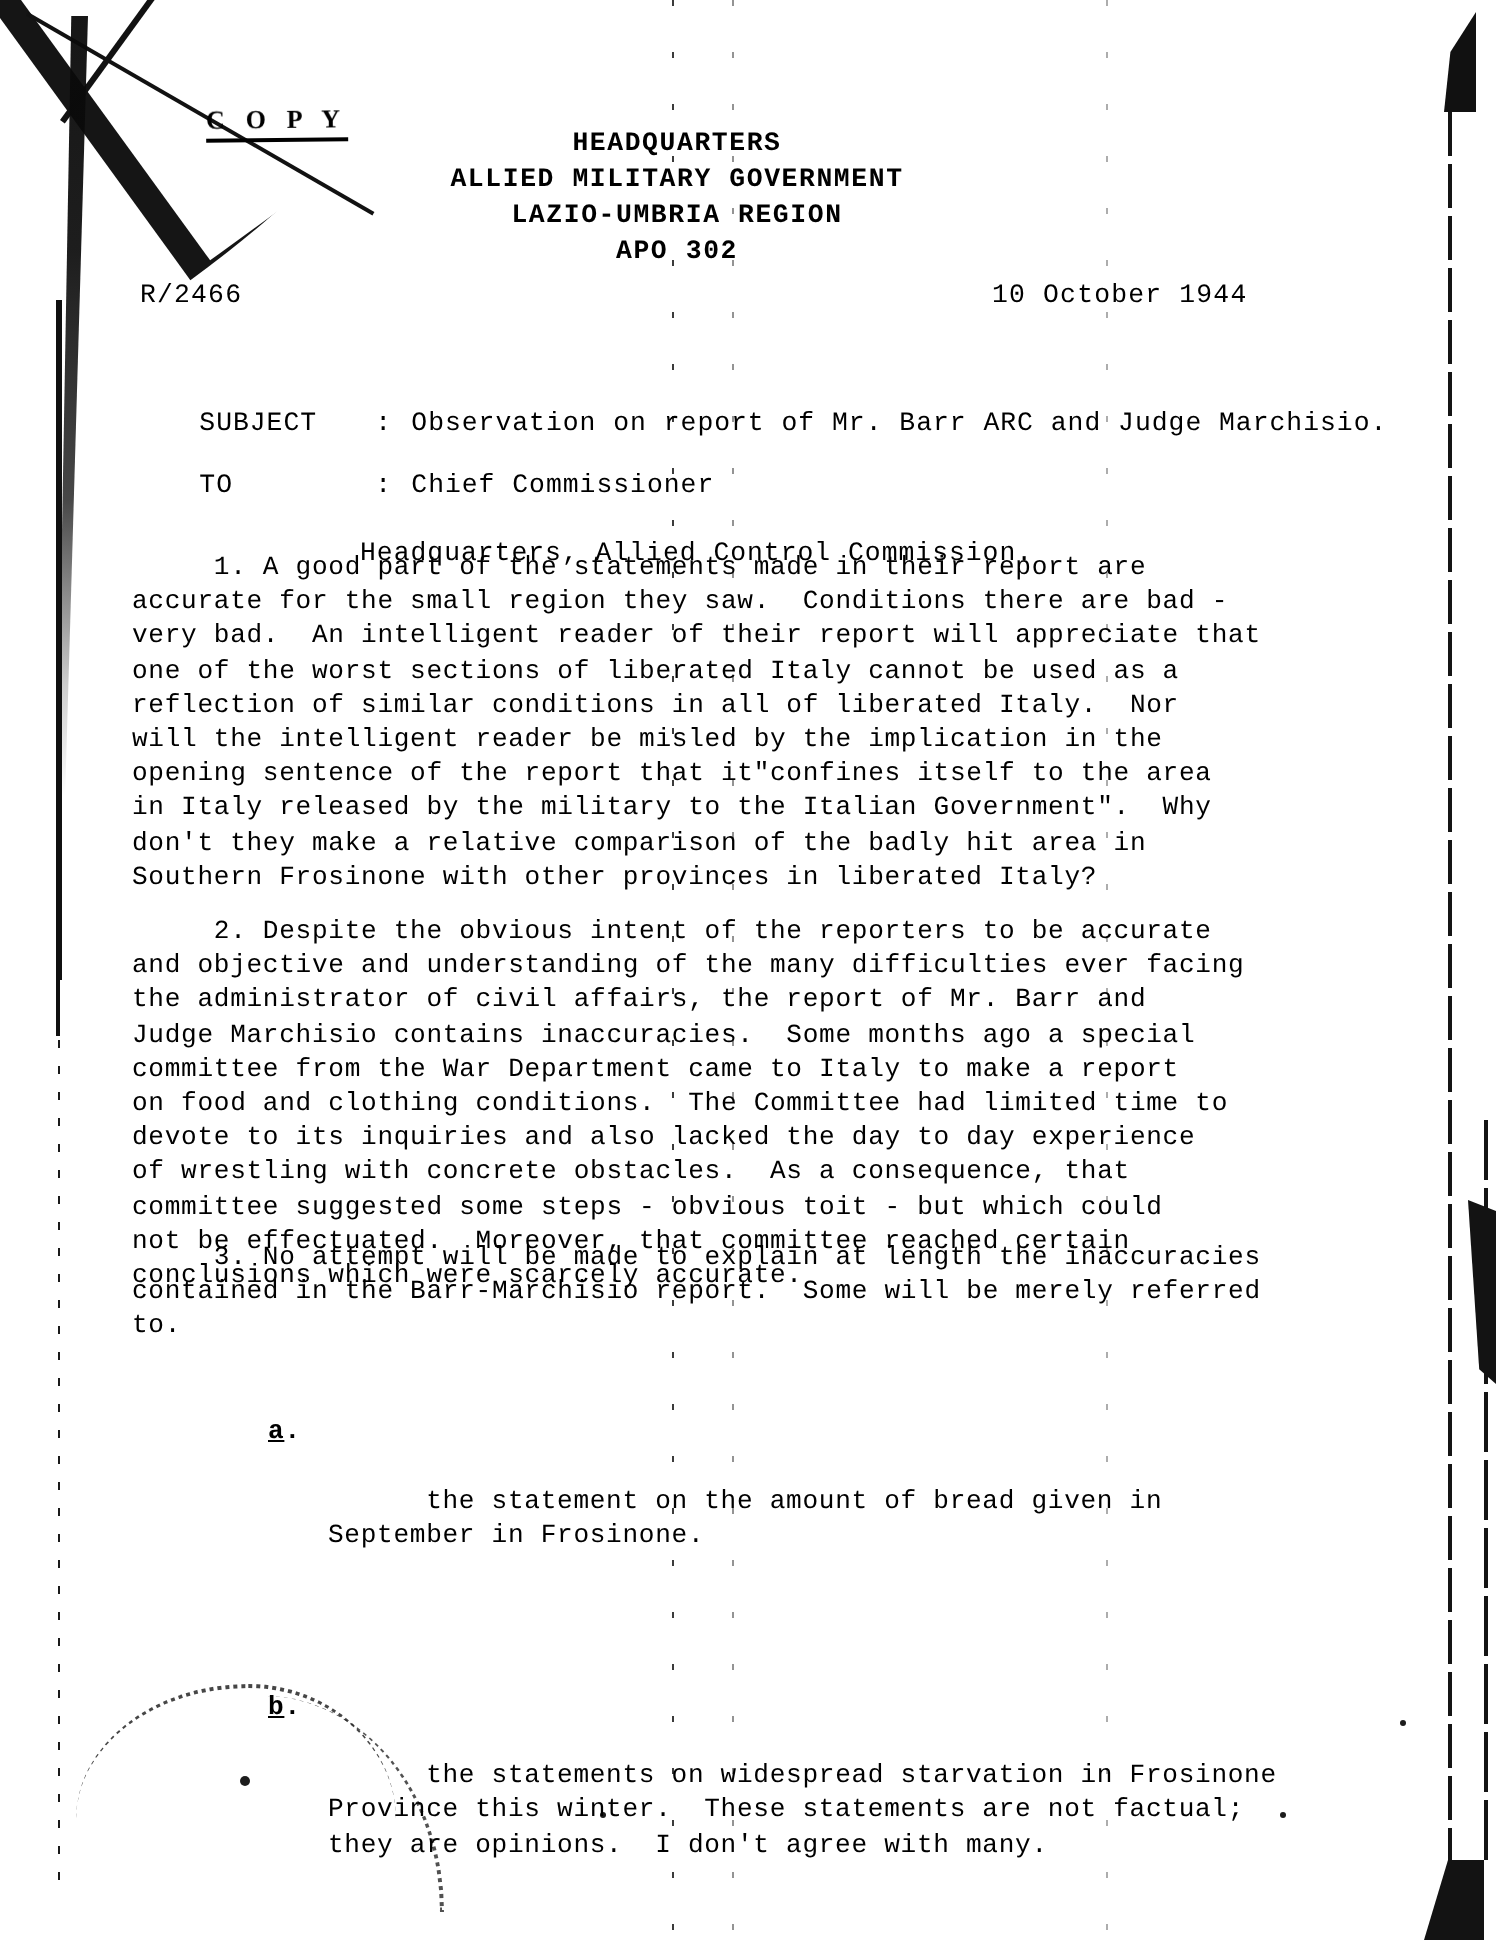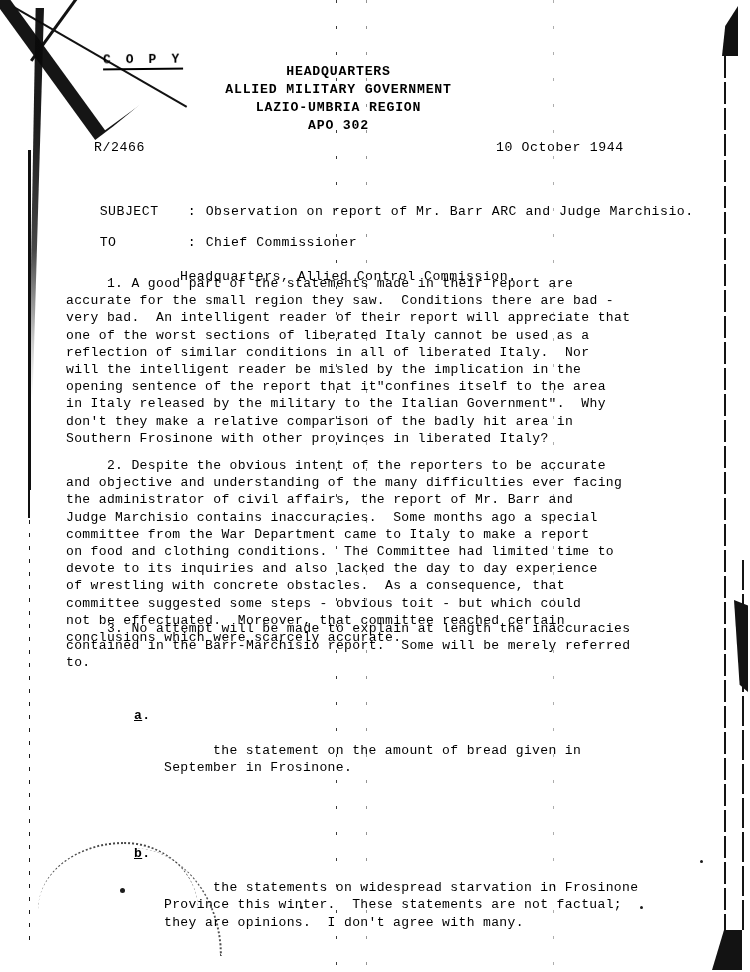--- a/index.html
+++ b/index.html
@@ -160,28 +160,28 @@
 
   .copy-stamp {
     position: absolute;
     left: 103px; top: 52px;
     font-size: 13px;
     letter-spacing: 3.6px;
     font-weight: bold;
     border-bottom: 2px solid #111;
     padding-bottom: 1px;
     transform: rotate(-0.6deg);
+    font-family: Liberation Serif, serif;
   }
 
   .ref-no {
     position: absolute;
     left: 70px; top: 140px;
     font-size: 13.2px;
     letter-spacing: 0.6px;
-    margin-left: 24px;
   }
   .date {
     position: absolute;
     left: 496px; top: 140px;
     font-size: 13.2px;
     letter-spacing: 0.6px;
   }
 
   .field {
     position: absolute;

